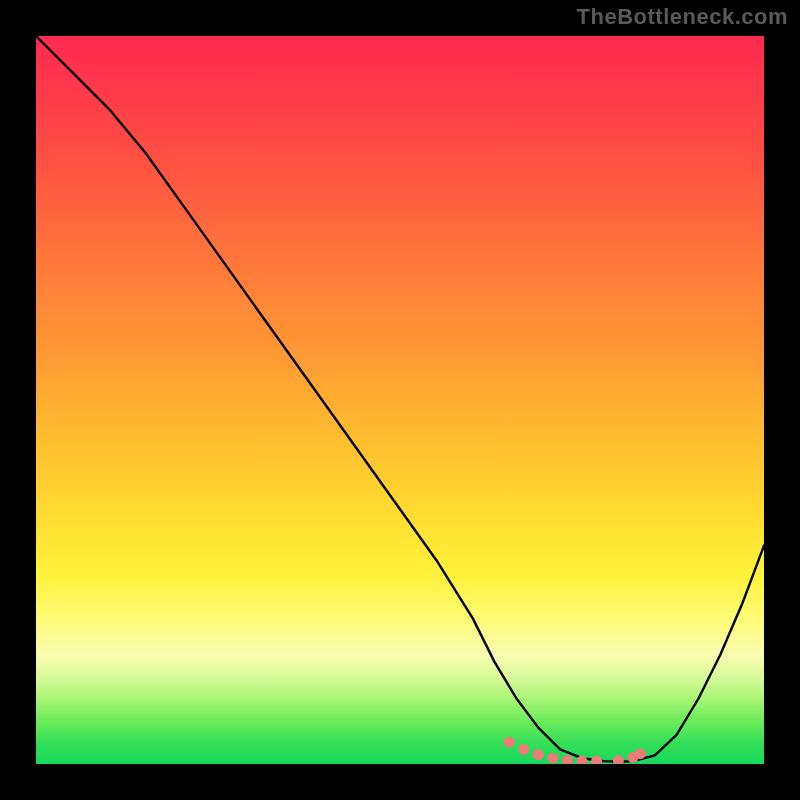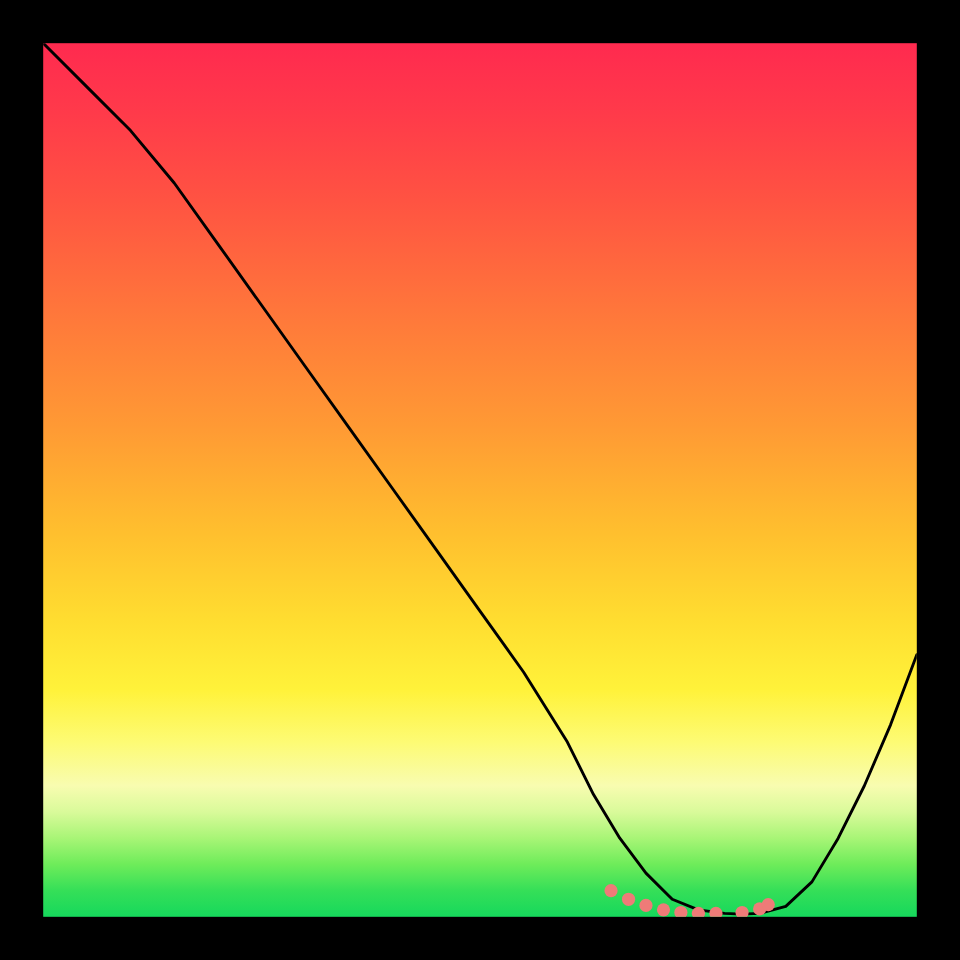--- a/index.html
+++ b/index.html
@@ -56,20 +56,21 @@
     left: 0;
     top: 0;
     width: 728px;
     height: 728px;
   }
 </style>
 </head>
 <body>
 
 <div class="frame">
+  <div class="watermark">TheBottleneck.com</div>
 
   <div class="plot-area">
     <svg class="overlay" viewBox="0 0 728 728" preserveAspectRatio="none">
       <path id="curve-path" fill="none" stroke="#000000" stroke-width="2.4" stroke-linejoin="round" stroke-linecap="round" d="M0.0 0.0 L36.4 36.4 L72.8 72.8 L109.2 116.5 L145.6 167.4 L182.0 218.4 L218.4 269.4 L254.8 320.3 L291.2 371.3 L327.6 422.2 L364.0 473.2 L400.4 524.2 L436.8 582.4 L458.6 626.1 L480.5 662.5 L502.3 691.6 L524.2 713.4 L546.0 722.2 L567.8 725.1 L582.4 725.8 L597.0 725.1 L618.8 719.3 L640.6 698.9 L662.5 662.5 L684.3 618.8 L706.2 567.8 L728.0 509.6"></path>
       <g id="marker-group">
           <circle cx="473.2" cy="706.2" r="5.5" fill="#ef7b78"></circle>
           <circle cx="487.8" cy="713.4" r="5.5" fill="#ef7b78"></circle>
           <circle cx="502.3" cy="718.5" r="5.5" fill="#ef7b78"></circle>
           <circle cx="516.9" cy="722.2" r="5.5" fill="#ef7b78"></circle>
           <circle cx="531.4" cy="724.4" r="5.5" fill="#ef7b78"></circle>

